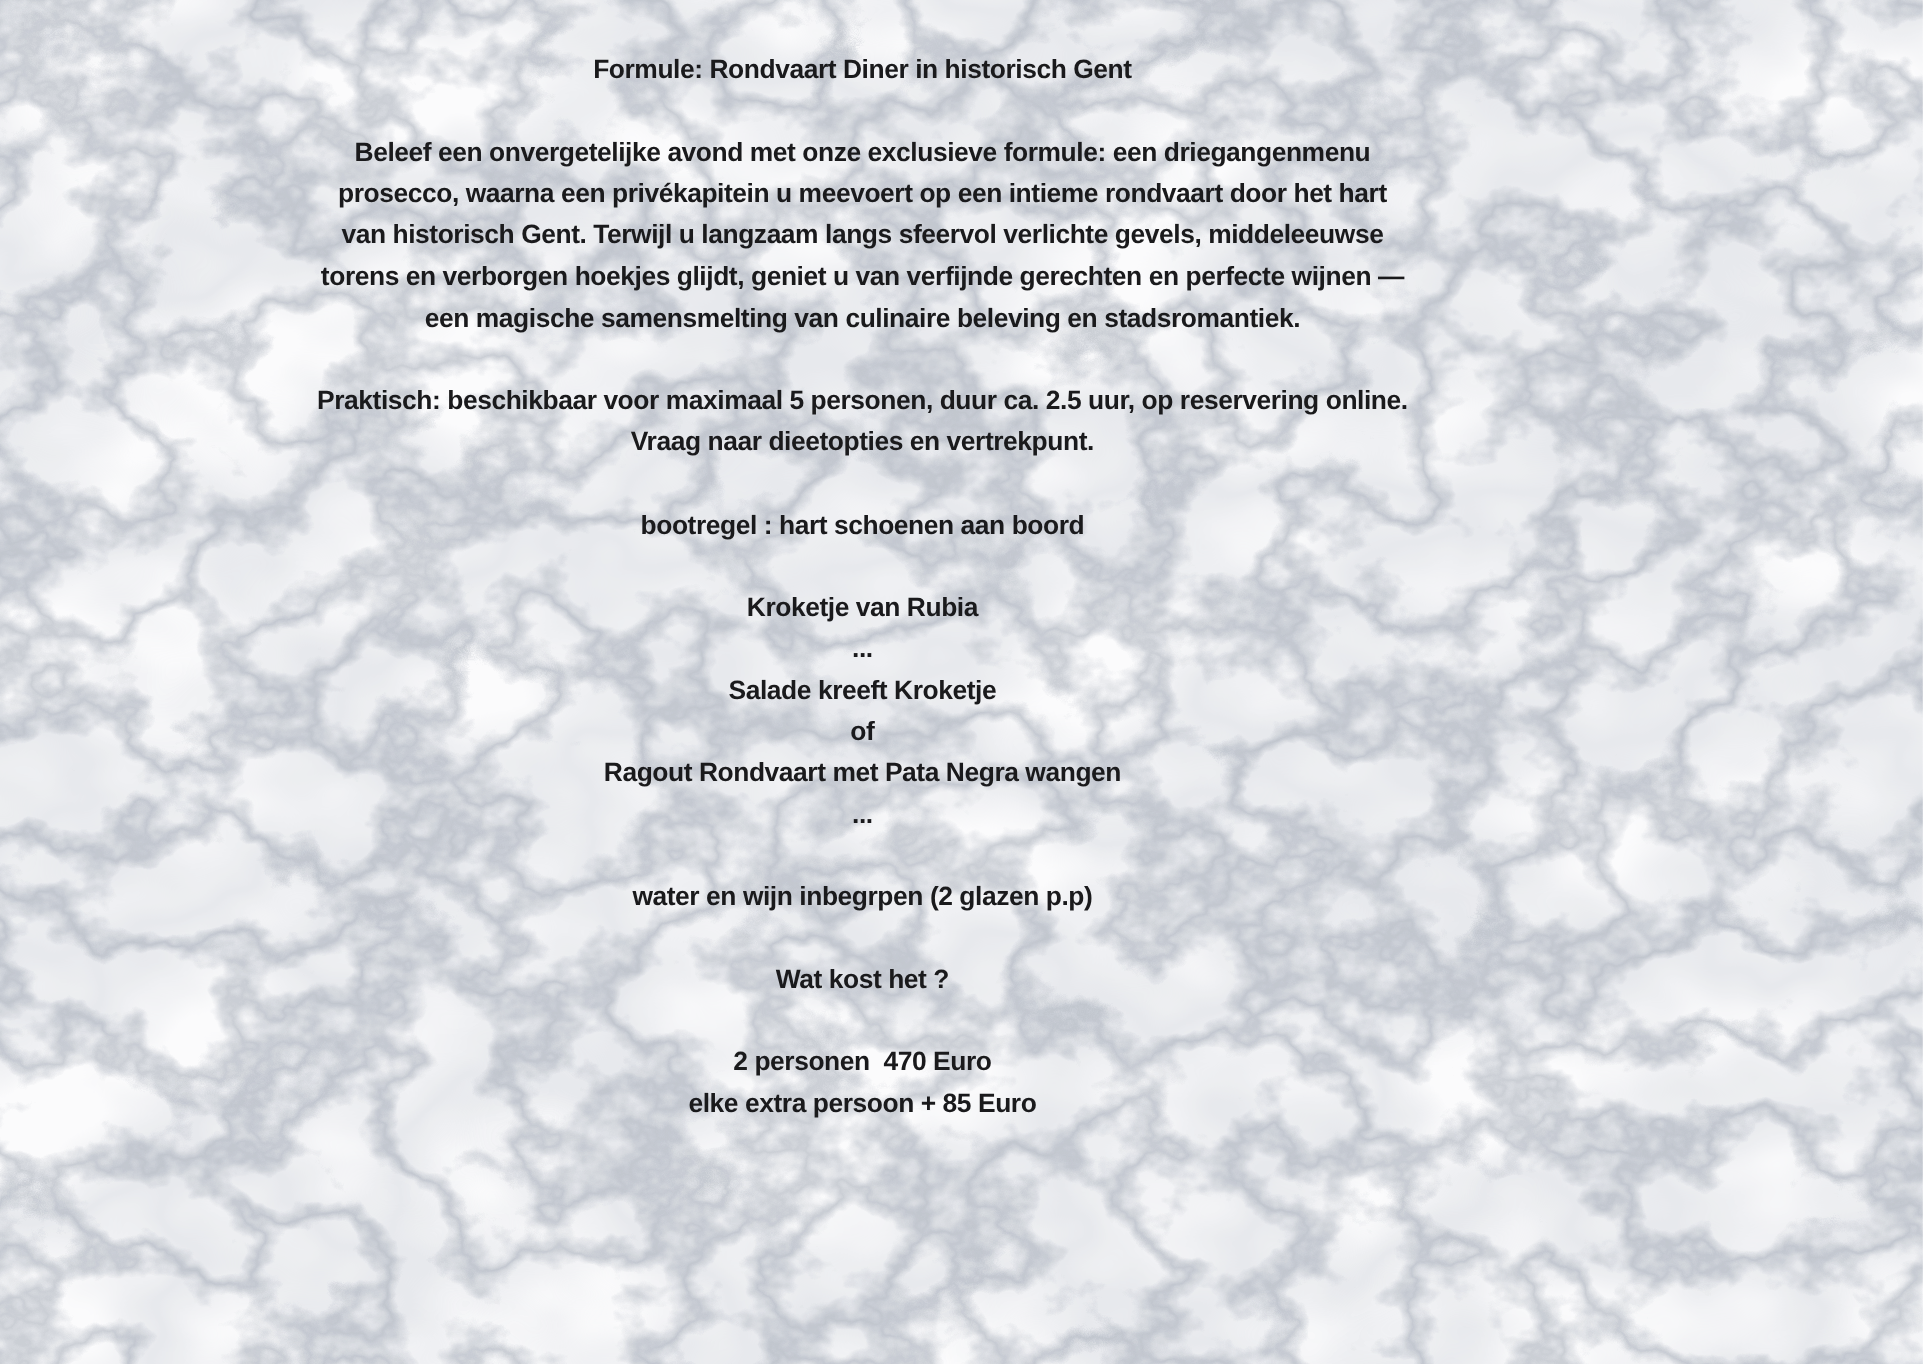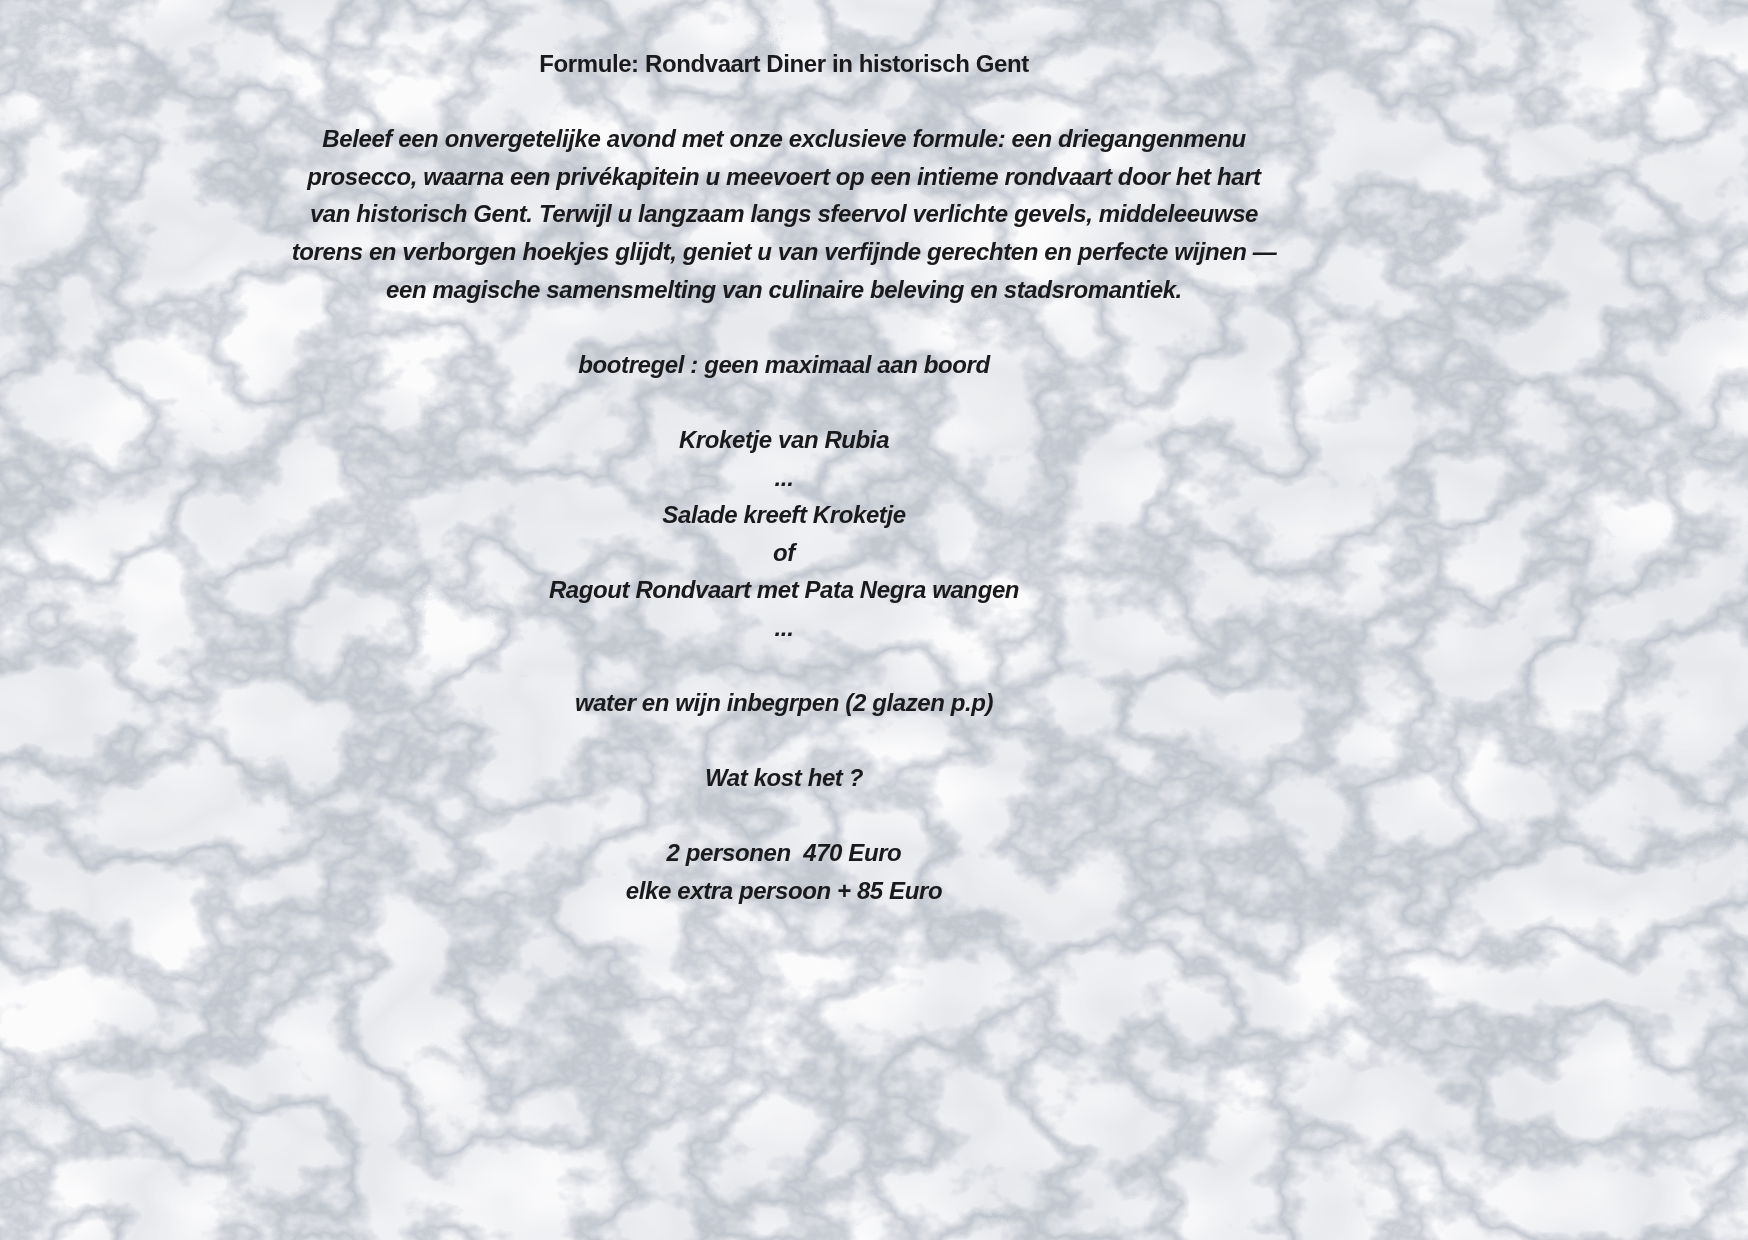--- a/index.html
+++ b/index.html
@@ -33,21 +33,21 @@
     font-weight: 700;
     font-size: 24px;
     letter-spacing: -0.4px;
     line-height: 37.6px;
   }
   .page-title {
     font-size: 24px;
     font-weight: 700;
     line-height: 37.6px;
   }
-  .section { margin-top: 37.6px; font-style: italic; }
+  .section { margin-top: 37.6px; }
   .line {
     white-space: pre-wrap;   
     min-height: 37.6px;
   }
 </style>
 </head>
 <body>
 
 <div class="page">
 
@@ -85,21 +85,25 @@
     <div class="page-title">Formule: Rondvaart Diner in historisch Gent</div>
     <div>
         <div class="section">
           <div class="line">Beleef een onvergetelijke avond met onze exclusieve formule: een driegangenmenu</div>
           <div class="line">prosecco, waarna een privékapitein u meevoert op een intieme rondvaart door het hart</div>
           <div class="line">van historisch Gent. Terwijl u langzaam langs sfeervol verlichte gevels, middeleeuwse</div>
           <div class="line">torens en verborgen hoekjes glijdt, geniet u van verfijnde gerechten en perfecte wijnen —</div>
           <div class="line">een magische samensmelting van culinaire beleving en stadsromantiek.</div>
         </div>
         <div class="section">
-          <div class="line">bootregel : geen maximaal aan boord</div>
+          <div class="line">Praktisch: beschikbaar voor maximaal 5 personen, duur ca. 2.5 uur, op reservering online.</div>
+          <div class="line">Vraag naar dieetopties en vertrekpunt.</div>
+        </div>
+        <div class="section">
+          <div class="line">bootregel : hart schoenen aan boord</div>
         </div>
         <div class="section">
           <div class="line">Kroketje van Rubia</div>
           <div class="line">...</div>
           <div class="line">Salade kreeft Kroketje</div>
           <div class="line">of</div>
           <div class="line">Ragout Rondvaart met Pata Negra wangen</div>
           <div class="line">...</div>
         </div>
         <div class="section">

